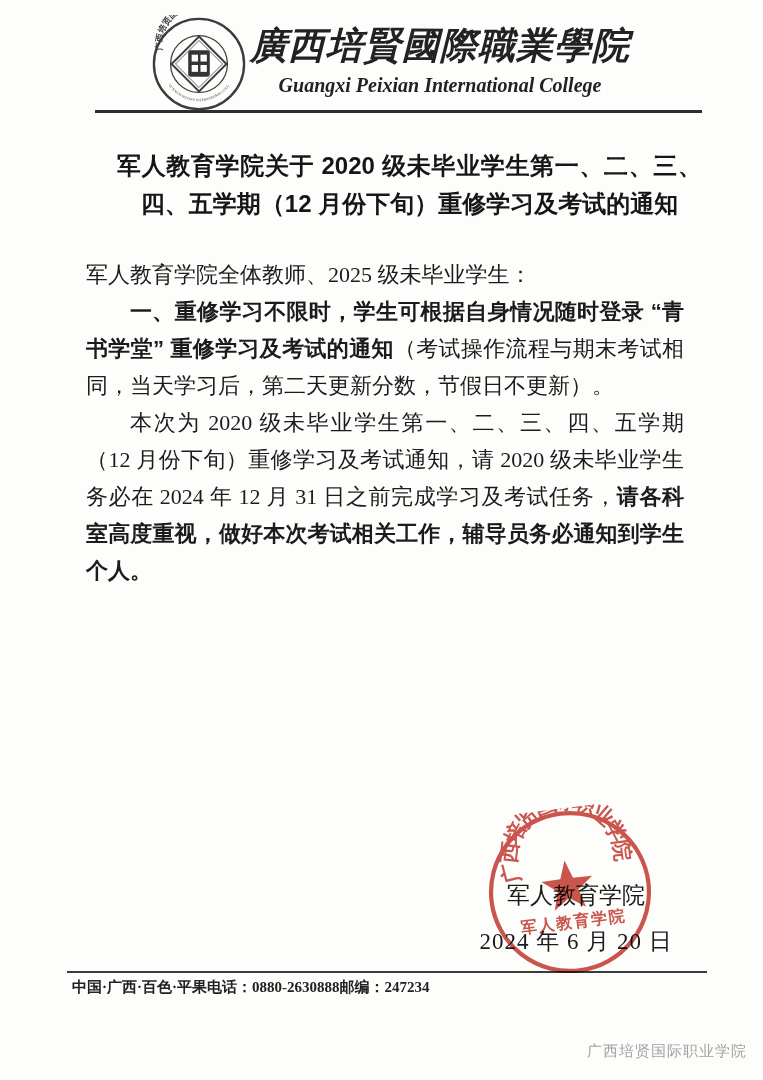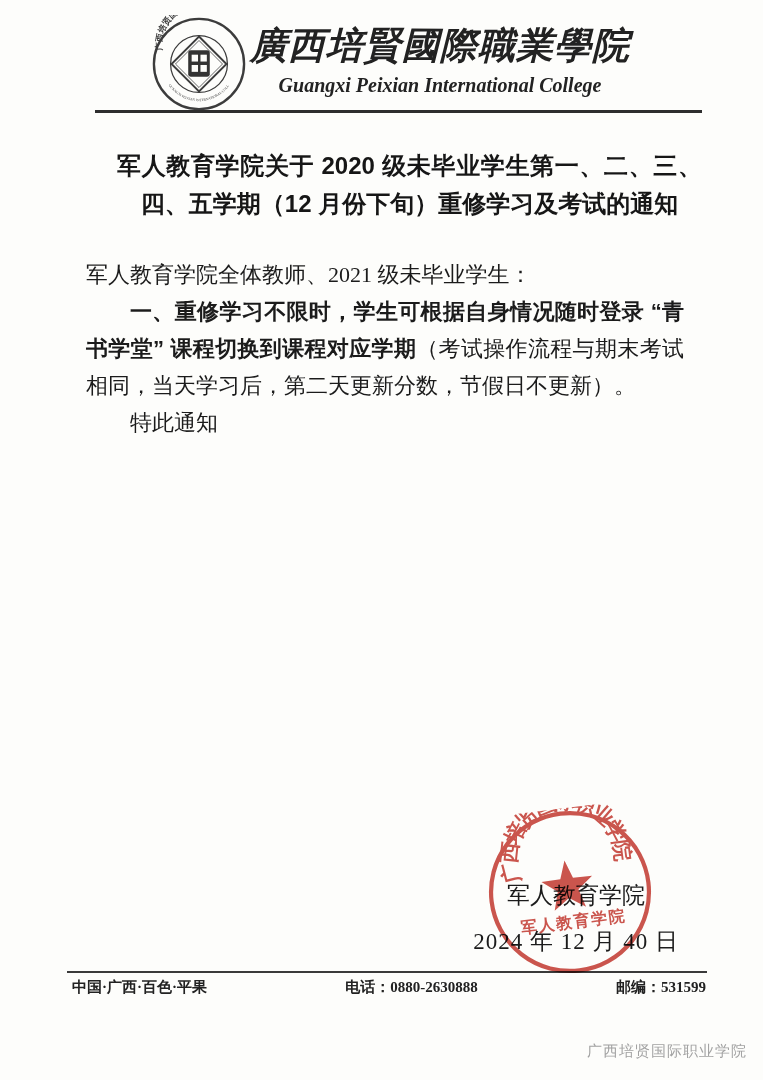--- a/index.html
+++ b/index.html
@@ -51,21 +51,21 @@
     position:absolute;left:486px;top:808px;width:168px;height:168px;
     transform:rotate(-7deg);opacity:.86;mix-blend-mode:multiply;z-index:3;
   }
   .seal .ring{fill:none;stroke:var(--seal-color);stroke-width:5;}
   .seal .red-t{fill:var(--seal-color);}
   .seal text{font-family:"Liberation Serif","DejaVu Serif",serif;font-weight:700;}
   
   .footer-rule{position:absolute;left:67px;top:971px;width:640px;height:2px;background:#3a3a3a;}
   .footer-row{
     position:absolute;left:72px;top:978px;width:634px;
-    display:flex;justify-content:space-between;
+    display:flex;justify-content:flex-start;
     font-size:15px;font-weight:700;color:#222;
   }
   
   .watermark{
     position:absolute;right:16px;top:1042px;
     font-size:15px;letter-spacing:1px;color:#a2a2a2;
     font-family:"Liberation Sans","DejaVu Sans",sans-serif;
   }
   
   .logo .k{stroke:#3c3c3c;fill:none;}
@@ -100,46 +100,46 @@
 
   <div class="names">
     <div class="name-zh">廣西培賢國際職業學院</div>
     <div class="name-en">Guangxi Peixian International College</div>
   </div>
   <div class="header-rule"></div>
 
   <div class="title">军人教育学院关于 2020 级未毕业学生第一、二、三、四、五学期（12 月份下旬）重修学习及考试的通知</div>
 
   <div class="doc-body">
-    <p class="salutation">军人教育学院全体教师、2021 级未毕业学生：</p>
+    <p class="salutation">军人教育学院全体教师、2025 级未毕业学生：</p>
     <div id="notice-paragraphs">
-        <p><span class="bseg">一、重修学习不限时，学生可根据自身情况随时登录 “青书学堂” 课程切换到课程对应学期</span><span>（考试操作流程与期末考试相同，当天学习后，第二天更新分数，节假日不更新）。</span></p>
+        <p><span class="bseg">一、重修学习不限时，学生可根据自身情况随时登录 “青书学堂” 重修学习及考试的通知</span><span>（考试操作流程与期末考试相同，当天学习后，第二天更新分数，节假日不更新）。</span></p>
+        <p><span>本次为 2020 级未毕业学生第一、二、三、四、五学期（12 月份下旬）重修学习及考试通知，请 2020 级未毕业学生务必在 2024 年 12 月 31 日之前完成学习及考试任务，</span><span class="bseg">请各科室高度重视，做好本次考试相关工作，辅导员务必通知到学生个人。</span></p>
       </div>
-    <p>特此通知</p>
   </div>
 
   <div class="sig-block">
     <div>军人教育学院</div>
-    <div class="sig-date">2024 年 12 月 40 日</div>
+    <div class="sig-date">2024 年 6 月 20 日</div>
   </div>
 
   <svg class="seal" viewBox="0 0 200 200">
     <circle class="ring" cx="100" cy="100" r="94"></circle>
     <defs>
       <path id="sealArc" d="M 44.6,79.8 A 59,59 0 1 1 155.4,79.8"></path>
     </defs>
     <text font-size="25" letter-spacing="1">
       <textPath class="red-t" href="#sealArc" textLength="218" lengthAdjust="spacing">广西培贤国际职业学院</textPath>
     </text>
     <polygon class="red-t" points="98,62 105.6,83.5 128.4,84.1 110.4,98 116.8,119.9 98,107 79.2,119.9 85.6,98 67.6,84.1 90.4,83.5"></polygon>
     <text class="red-t" x="100" y="142" font-size="19" text-anchor="middle" letter-spacing="2">军人教育学院</text>
   </svg>
 
   <div class="footer-rule"></div>
   <div class="footer-row">
     <span>中国·广西·百色·平果</span>
     <span>电话：0880-2630888</span>
-    <span>邮编：531599</span>
+    <span>邮编：247234</span>
   </div>
 
   <div class="watermark">广西培贤国际职业学院</div>
 
 </div>
 
 </body></html>

